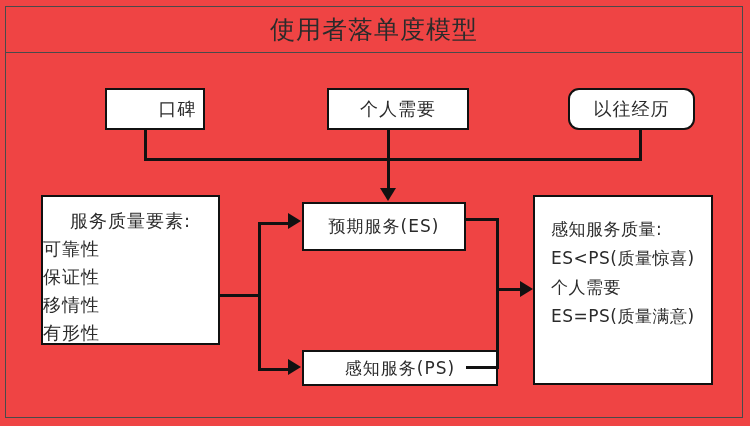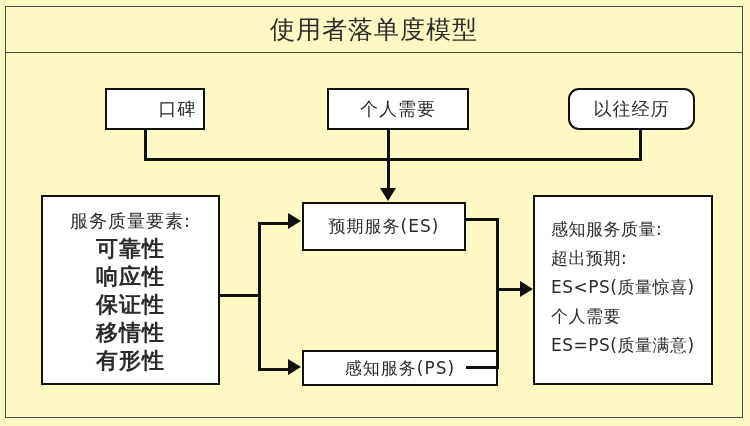--- a/index.html
+++ b/index.html
@@ -8,21 +8,21 @@
     padding: 0;
     background: #ffffff;
   }
   body {
     font-family: "DejaVu Sans", "Liberation Sans", sans-serif;
   }
   #canvas {
     position: relative;
     width: 750px;
     height: 426px;
-    background: #fef9c3;
+    background: #ef4444;
     overflow: hidden;
   }
   
   .outer-frame {
     position: absolute;
     left: 5px;
     top: 6px;
     width: 738px;
     height: 412px;
     border: 1.5px solid #4a4a4a;
@@ -75,39 +75,38 @@
   #node-wom       { left: 105px; top: 88px;  width: 100px; padding-left: 45px; }
   #node-needs     { left: 327px; top: 88px;  width: 142px; }
   #node-exp       { left: 568px; top: 88px;  width: 127px; border-radius: 11px; }
 
   
   #node-expected  { left: 302px; top: 202px; width: 164px; height: 49px; }
   #node-perceived { left: 302px; top: 350px; width: 196px; height: 36px; }
 
   
   #node-factors {
-    left: 41px; top: 195px; width: 179px; height: 190px;
+    left: 41px; top: 195px; width: 179px; height: 150px;
     padding: 12px 0 0 0;
   }
   #node-factors .list-head {
     display: block;
     text-align: center;
     font-size: 18px;
     letter-spacing: 1px;
     margin-bottom: 2px;
     white-space: nowrap;
   }
   #node-factors .list-item {
     display: block;
-    text-align: center;
-    font-size: 22px;
+    text-align: left;
+    font-size: 18px;
     letter-spacing: 1px;
     line-height: 28px;
     white-space: nowrap;
-    font-weight: bold;
   }
   
   #node-outcome {
     left: 533px; top: 195px; width: 180px; height: 190px;
     padding: 18px 0 0 16px;
   }
   #node-outcome .out-line {
     display: block;
     text-align: left;
     font-size: 17px;
@@ -165,21 +164,20 @@
   <div class="conn v" style="left:639px; top:130px; height:30px;"></div>
 
   <div class="conn h" style="left:144px; top:158px; width:498px;"></div>
 
   <div class="conn v" style="left:387px; top:130px; height:58px;"></div>
   <div class="arrow down" style="left:380px; top:188px;"></div>
 
   <div class="node" id="node-factors">
     <span class="list-head">服务质量要素:</span>
     <span class="list-item">可靠性</span>
-    <span class="list-item">响应性</span>
     <span class="list-item">保证性</span>
     <span class="list-item">移情性</span>
     <span class="list-item">有形性</span>
   </div>
 
   <div class="node centered" id="node-expected">
     <span class="node-label">预期服务(ES)</span>
   </div>
 
   <div class="node centered" id="node-perceived">
@@ -191,21 +189,20 @@
   <div class="conn v" style="left:258px; top:222px; height:148px;"></div>
 
   <div class="conn h" style="left:258px; top:222px; width:30px;"></div>
   <div class="arrow right" style="left:288px; top:213px;"></div>
 
   <div class="conn h" style="left:258px; top:368px; width:30px;"></div>
   <div class="arrow right" style="left:288px; top:359px;"></div>
 
   <div class="node" id="node-outcome">
     <span class="out-line">感知服务质量:</span>
-    <span class="out-line">超出预期:</span>
     <span class="out-line">ES&lt;PS(质量惊喜)</span>
     <span class="out-line">个人需要</span>
     <span class="out-line">ES=PS(质量满意)</span>
   </div>
 
   <div class="conn h" style="left:466px; top:218px; width:33px;"></div>
 
   <div class="conn h" style="left:466px; top:366px; width:33px;"></div>
 
   <div class="conn v" style="left:496px; top:218px; height:151px;"></div>

